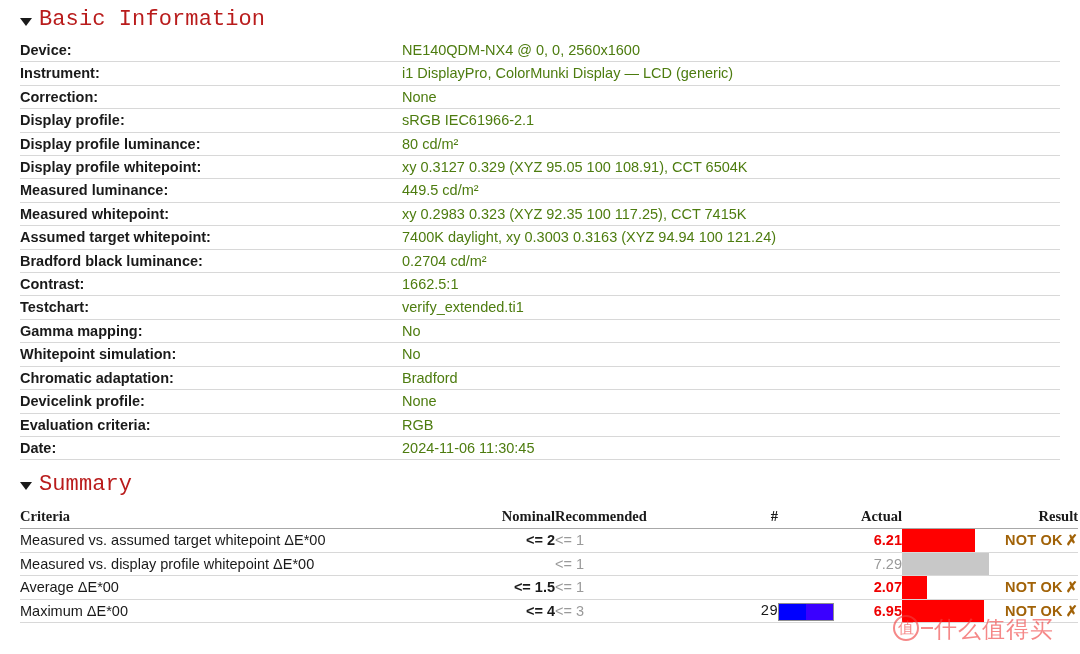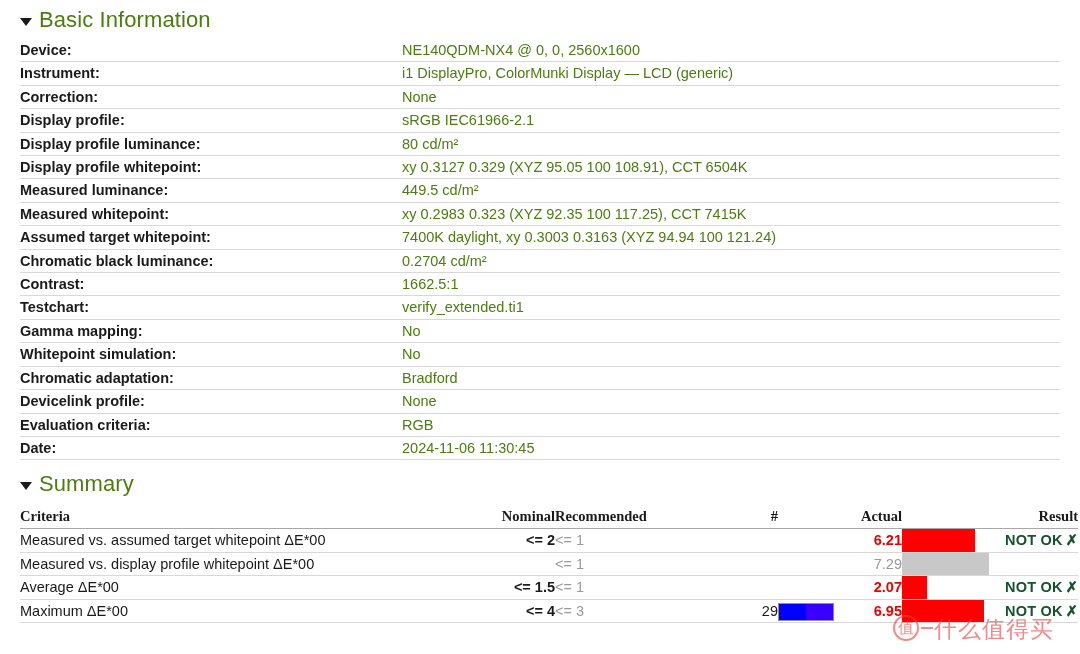--- a/index.html
+++ b/index.html
@@ -24,22 +24,23 @@
     padding: 0 20px;
   }
 
   
   .section-head {
     display: flex;
     align-items: center;
     gap: 7px;
     font-size: 22px;
     font-weight: 400;
-    color: #4d7c0f;
+    color: #b91c1c;
     letter-spacing: .1px;
+    font-family: Liberation Mono, monospace;
   }
   .section-head.basic { padding-top: 3px; height: 33px; }
   .section-head.summary { padding-top: 6px; height: 36px; }
   .tri {
     display: inline-block;
     width: 0; height: 0;
     border-left: 6px solid transparent;
     border-right: 6px solid transparent;
     border-top: 8px solid #1a1a1a;
     position: relative;
@@ -115,25 +116,25 @@
   .col-result    { width: 76px;  text-align: right; }
 
   th.col-count { padding-right: 14px; }
   td.col-count { padding-right: 14px; }
   th.col-actual, td.col-actual { padding-right: 6px; }
   th.col-result, td.col-result { padding-right: 1px; }
 
   .crit-text { color: #1a1a1a; }
   .nominal-val { color: #1a1a1a; font-weight: bold; }
   .recommended-val { color: #9a9a9a; }
-  .count-val { color: #1a1a1a; }
+  .count-val { color: #1a1a1a; font-family: Liberation Mono, monospace; }
   .actual-val { color: #ee0000; font-weight: bold; }
   .actual-val.muted { color: #9a9a9a; font-weight: normal; }
   .result-val {
-    color: #14532d;
+    color: #a16207;
     font-weight: bold;
     letter-spacing: .2px;
   }
   .result-x { font-weight: bold; margin-left: 3px; }
 
   .swatch-wrap {
     display: inline-flex;
     width: 56px;
     height: 18px;
     border: 1px solid #8f8f8f;
@@ -235,21 +236,21 @@
       </tr>
       <tr>
         <td class="info-label">Measured whitepoint:</td>
         <td class="info-value">xy 0.2983 0.323 (XYZ 92.35 100 117.25), CCT 7415K</td>
       </tr>
       <tr>
         <td class="info-label">Assumed target whitepoint:</td>
         <td class="info-value">7400K daylight, xy 0.3003 0.3163 (XYZ 94.94 100 121.24)</td>
       </tr>
       <tr>
-        <td class="info-label">Chromatic black luminance:</td>
+        <td class="info-label">Bradford black luminance:</td>
         <td class="info-value">0.2704 cd/m²</td>
       </tr>
       <tr>
         <td class="info-label">Contrast:</td>
         <td class="info-value">1662.5:1</td>
       </tr>
       <tr>
         <td class="info-label">Testchart:</td>
         <td class="info-value">verify_extended.ti1</td>
       </tr>

